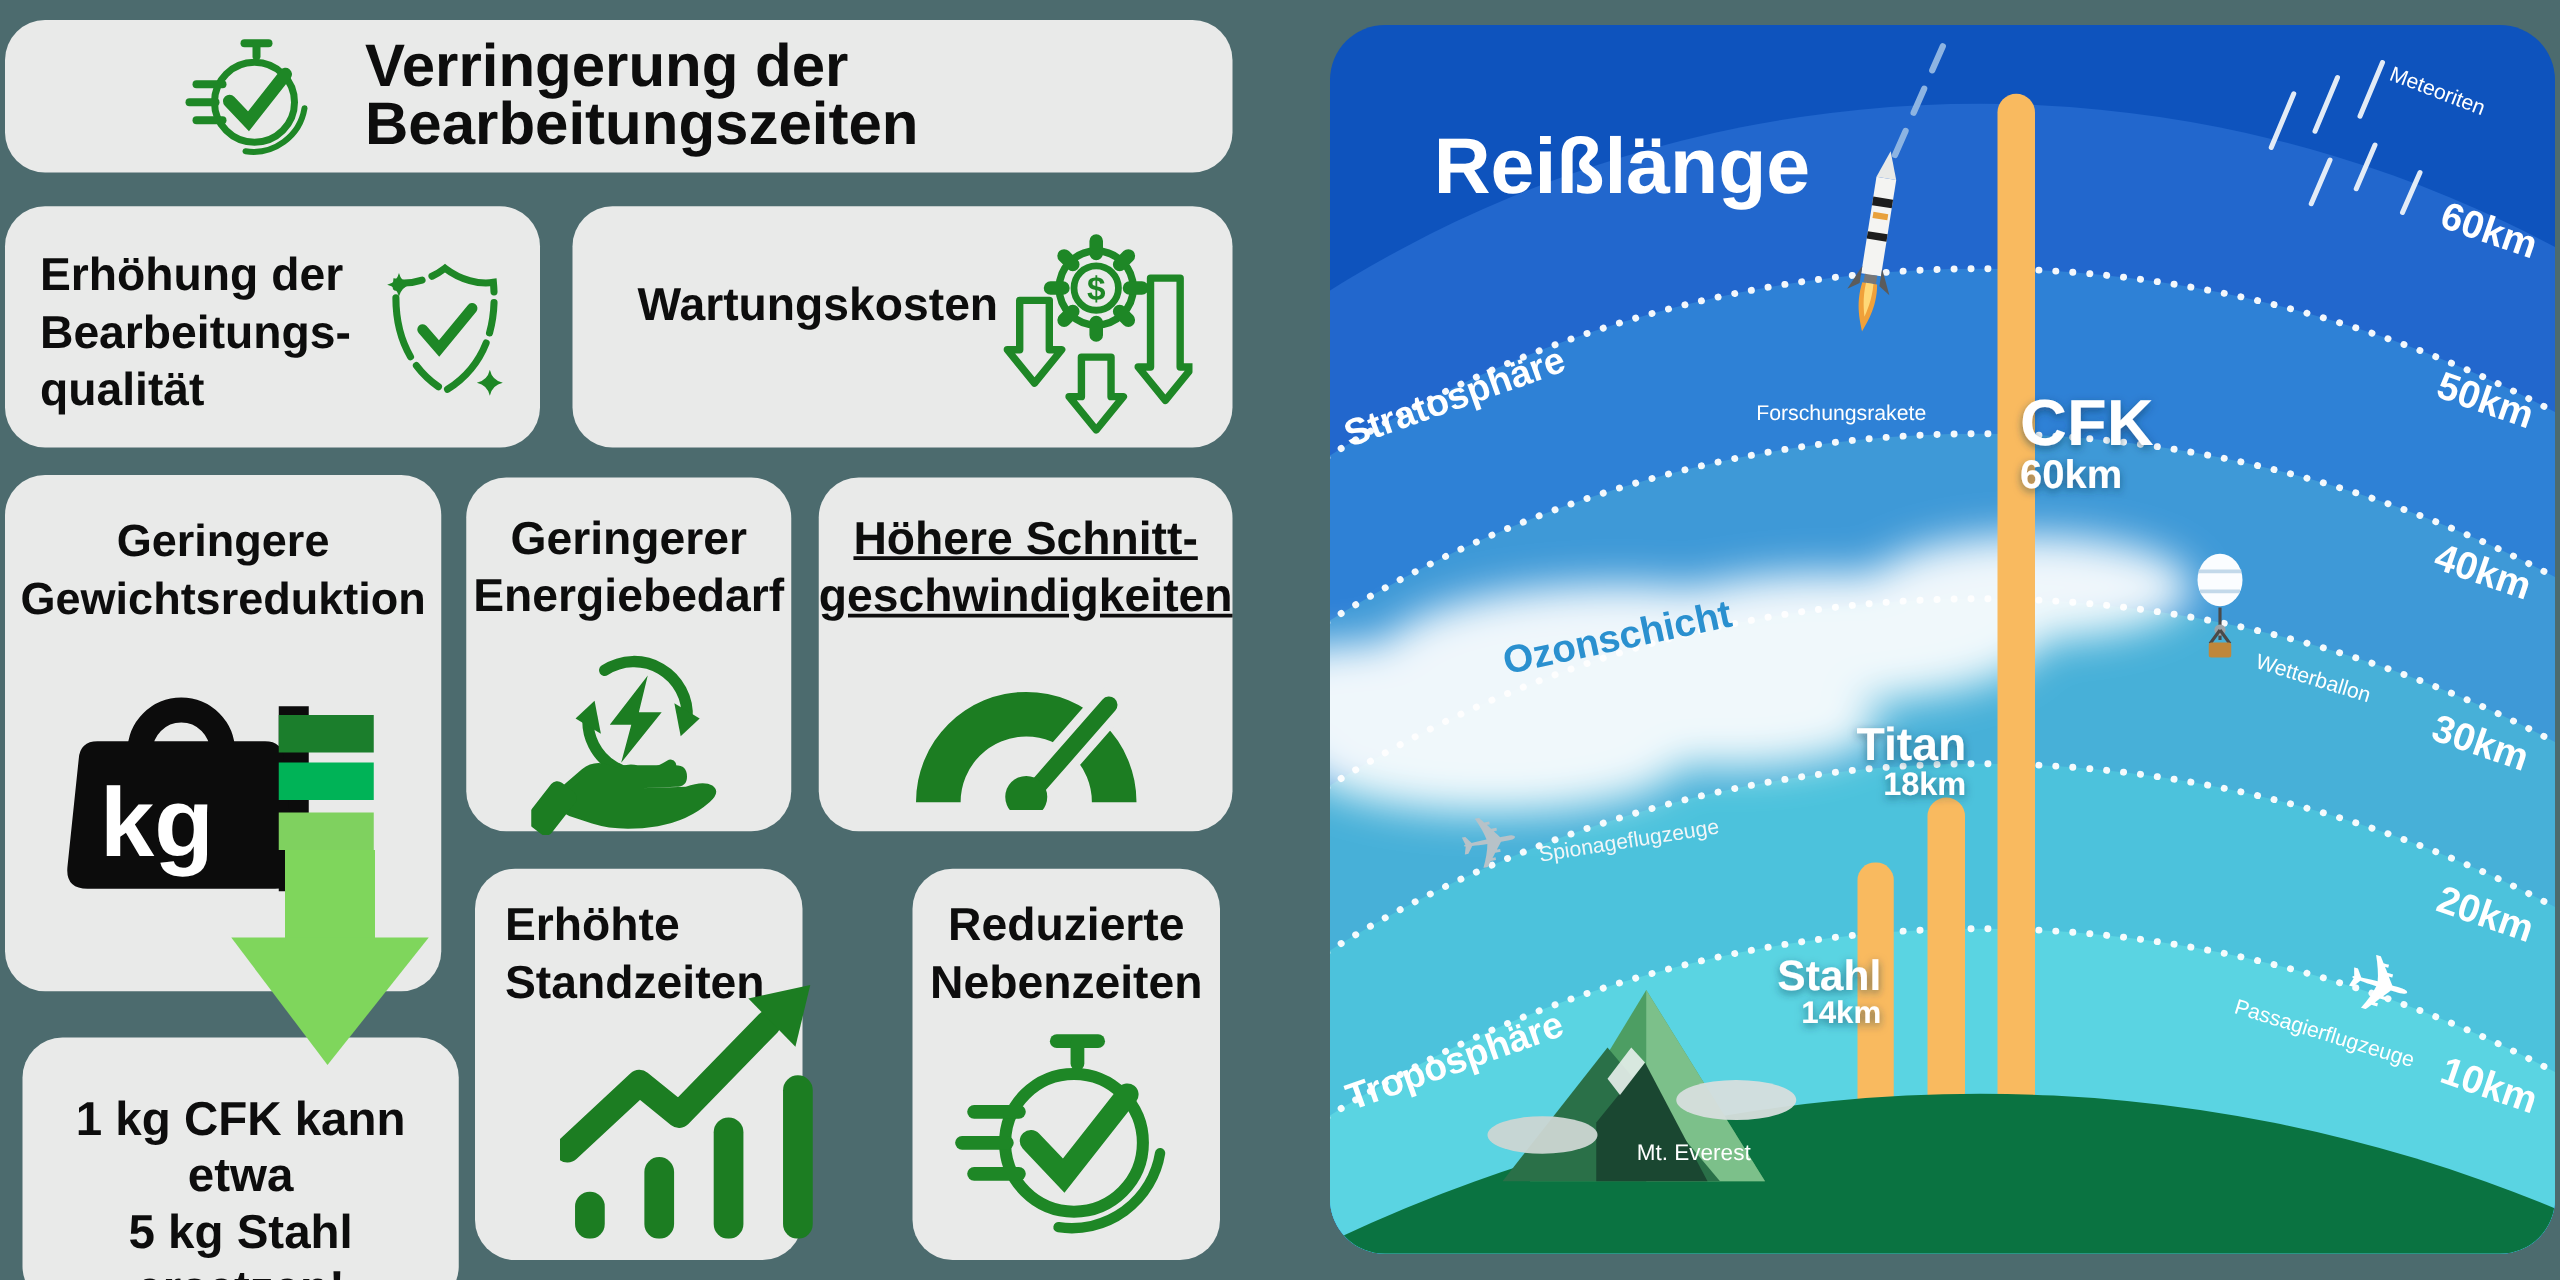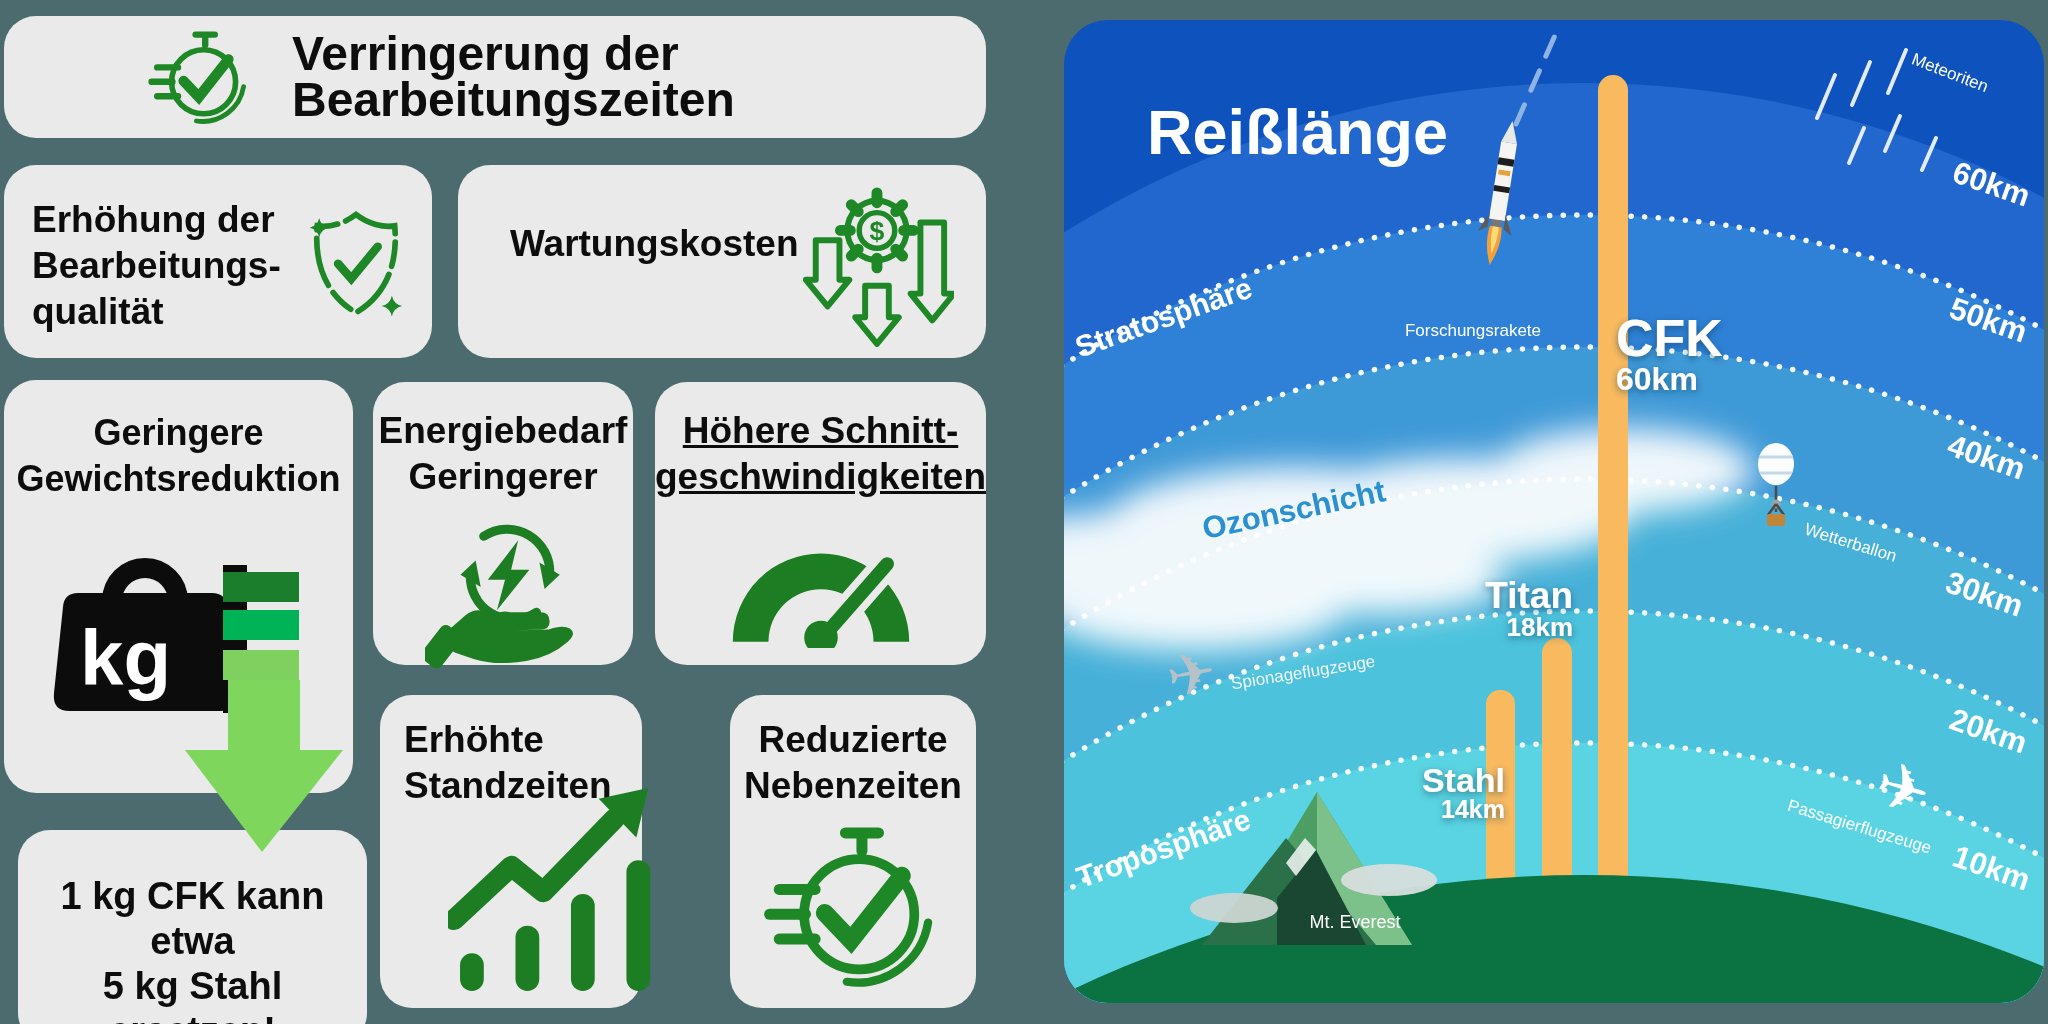--- a/index.html
+++ b/index.html
@@ -115,22 +115,22 @@
       <rect x="183" y="27" width="76" height="30" fill="#1b7e2c"></rect>
       <rect x="183" y="65" width="76" height="30" fill="#00b357"></rect>
       <rect x="183" y="105" width="76" height="30" fill="#7fd15f"></rect>
       <rect x="188" y="135" width="72" height="76" fill="#7fd65c"></rect>
       <polygon points="145,205 303,205 222,307" fill="#7fd65c"></polygon>
     </svg>
   </div>
 
   <div class="card" id="card-energy">
     <div class="txt center">
+      <div>Geringerer</div>
       <div>Energiebedarf</div>
-      <div>Geringerer</div>
     </div>
     <div class="center ic">
       <svg width="156" height="152" viewBox="0 0 150 150">
         <g fill="none" stroke="#1c7d22" stroke-width="9" stroke-linecap="round">
           <path d="M56 20 A42 42 0 0 1 121 58"></path>
           <path d="M108 95 A42 42 0 0 1 43 56"></path>
         </g>
         <polygon points="111,46 131,58 116,72" fill="#1c7d22"></polygon>
         <polygon points="53,70 33,58 48,44" fill="#1c7d22"></polygon>
         <polygon points="90,24 60,63 77,63 69,93 101,53 83,53" fill="#1c7d22"></polygon>

